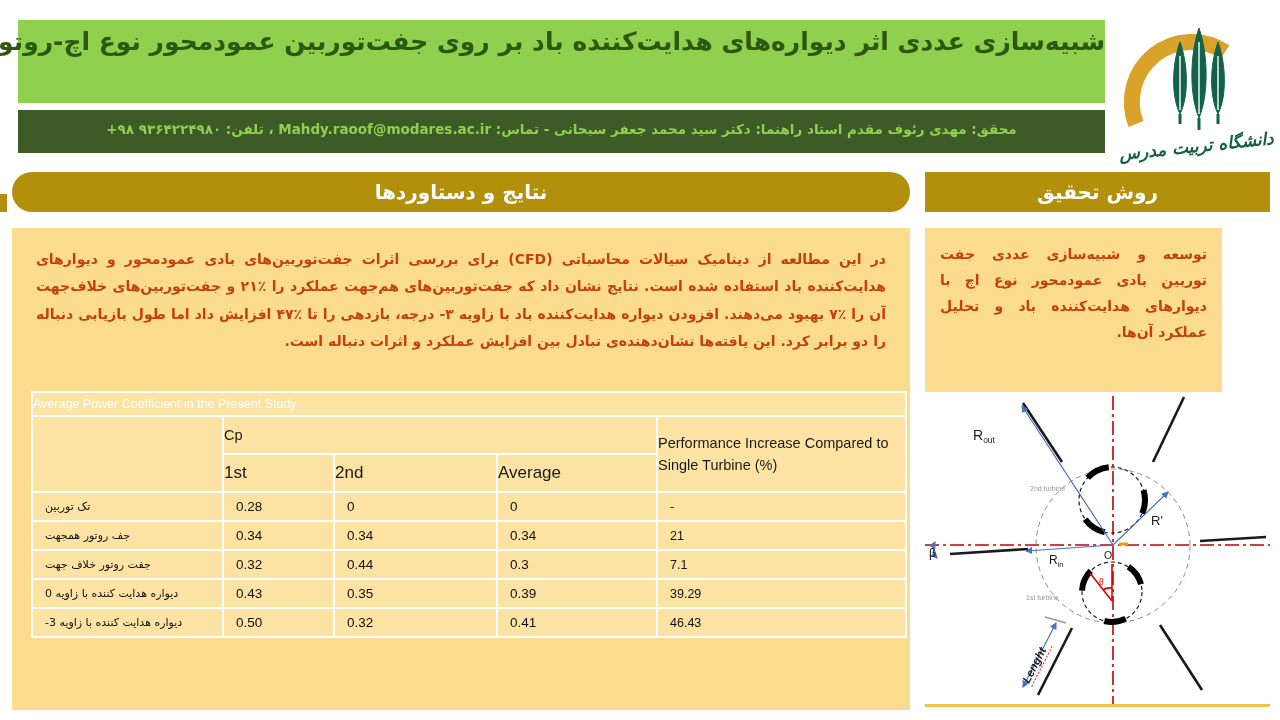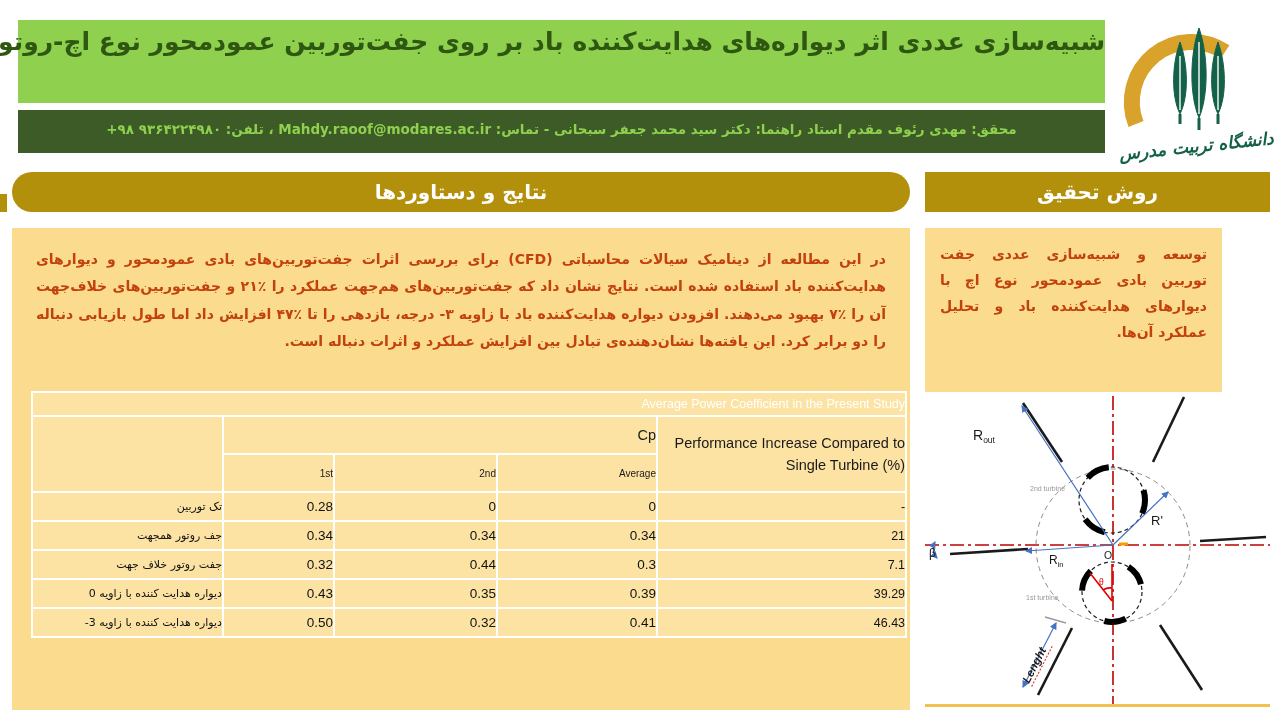--- a/index.html
+++ b/index.html
@@ -30,27 +30,27 @@
   .box{position:absolute;background:#FBDC8F;}
   .box-results{left:12px;top:228px;width:898px;height:482px;}
   .box-method{left:925px;top:228px;width:297px;height:164px;}
   .para{direction:rtl;text-align:justify;font-weight:bold;color:#c2410c;}
   .para-results{position:absolute;left:24px;right:24px;top:18px;font-size:14px;line-height:1.95;}
   .para-method{position:absolute;left:15px;right:15px;top:14px;font-size:14px;line-height:1.85;}
 
   
   table.results{position:absolute;left:31px;top:391px;width:874px;border-collapse:collapse;
       table-layout:fixed;font-family:"Liberation Sans",sans-serif;}
-  table.results td,table.results th{border:2px solid #ffffff;padding:0;text-align:right;
+  table.results td,table.results th{border:2px solid #ffffff;padding:0;text-align:left;
       vertical-align:middle;background:#FCE3A4;font-weight:normal;}
   td.gold{background:#B3900B;color:#ffffff;font-weight:bold;}
   tr.title-row td{height:22px;font-size:12.5px;}
   tr.cp-row td{height:36px;font-size:14.5px;color:#1a1a1a;}
   td.perf-hdr{font-size:12.5px;line-height:1.55;padding:0 14px;}
-  tr.sub-row td{height:36px;font-size:10px;color:#1a1a1a;}
+  tr.sub-row td{height:36px;font-size:17px;color:#1a1a1a;}
   tr.data-row td{height:27px;font-size:13.5px;color:#111111;padding-left:12px;}
   tr.data-row td.rlabel{direction:rtl;font-size:11px;font-family:"DejaVu Sans",sans-serif;}
   tr.data-row td.gold{font-size:12.5px;}
 
   
   .diagram{position:absolute;left:925px;top:396px;width:345px;height:308px;background:#ffffff;}
   .diagram-baseline{position:absolute;left:925px;top:704px;width:345px;height:3px;background:#F2C14E;}
 </style>
 </head>
 <body>

